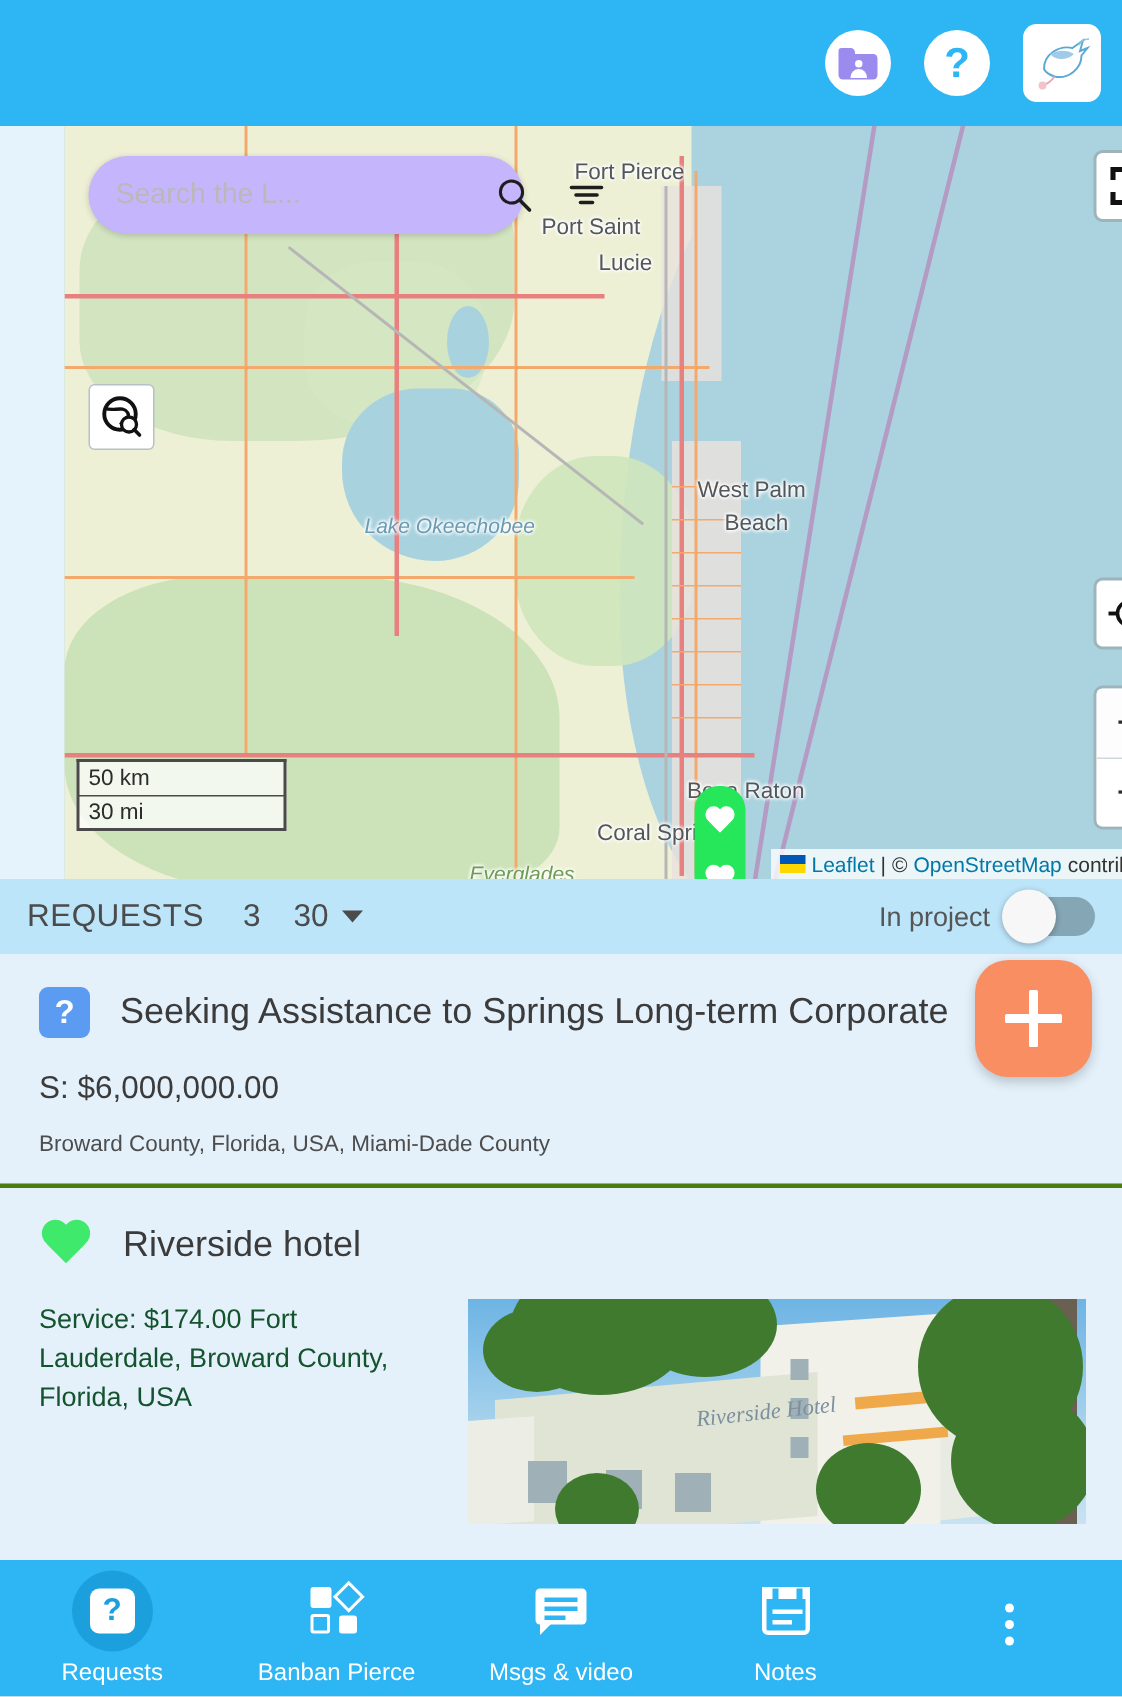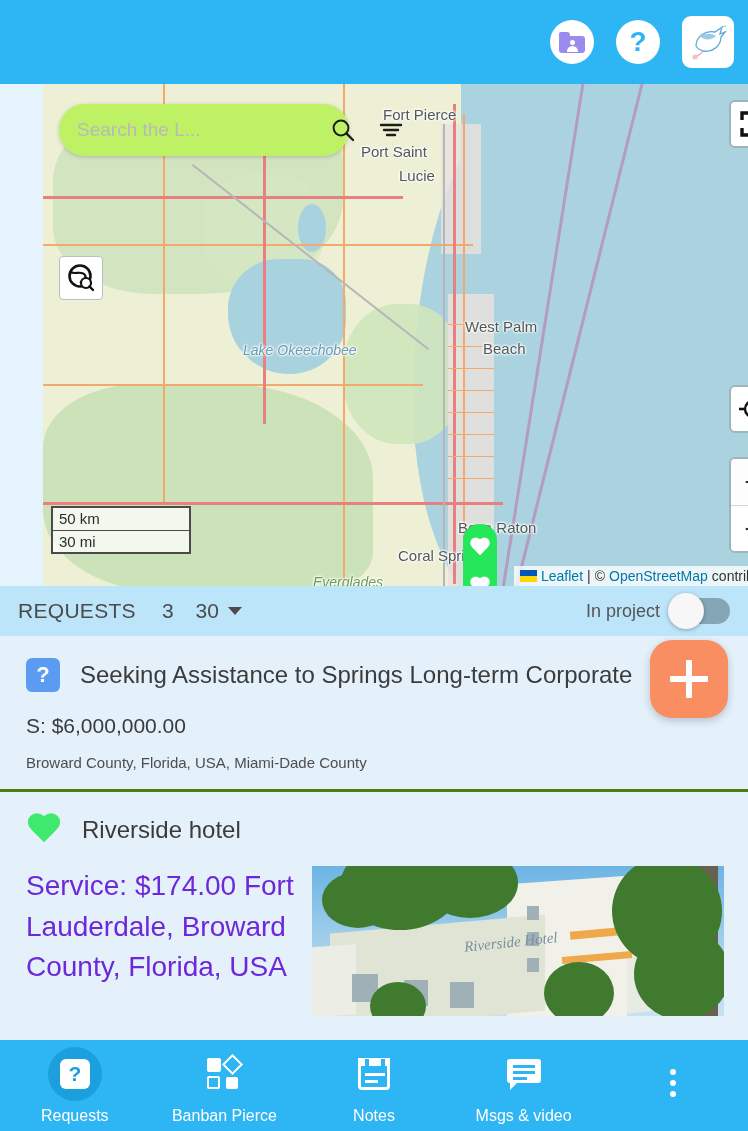--- a/index.html
+++ b/index.html
@@ -102,21 +102,21 @@
     position: absolute; color: #52575c; font-size: 15px;
     text-shadow: 0 0 3px #fff, 0 0 3px #fff, 0 0 3px #fff, 0 0 2px #fff;
     white-space: nowrap; pointer-events: none;
   }
   .maplbl.italic { font-style: italic; color: #6d9c55; font-size: 14px; }
   .maplbl.water { font-style: italic; color: #6a9bb5; font-size: 14px; }
 
   
   .search-box {
     position: absolute; left: 16px; top: 20px; width: 290px; height: 52px;
-    background: #bef264; border-radius: 26px;
+    background: #c4b5fd; border-radius: 26px;
     display: flex; align-items: center; padding: 0 18px; gap: 8px;
     box-shadow: 0 1px 4px rgba(0,0,0,.18); z-index: 20;
   }
   .search-input {
     flex: 1; border: none; outline: none; font-size: 19px; color: #3d3d3d;
     font-family: "Liberation Sans", sans-serif; background: transparent;
   }
   .search-input::placeholder { color: #b9b9b9; }
   .icon-btn-flat { cursor: pointer; display: flex; align-items: center; justify-content: center; }
 
@@ -228,21 +228,21 @@
   }
   .heart-green::before { left: 18px; transform: rotate(-45deg); transform-origin: 0 100%; }
   .heart-green::after  { left: 0;    transform: rotate(45deg);  transform-origin: 100% 100%; }
   .card-title {
     font-size: 24px; color: #3b3b3b; white-space: nowrap; overflow: hidden;
   }
   .card-price { font-size: 21px; color: #3b3b3b; margin-top: 22px; }
   .card-loc { font-size: 15px; color: #4d4d4d; margin-top: 16px; }
   .card-body2 { display: flex; gap: 18px; margin-top: 20px; }
   .card-body2 .txt {
-    font-size: 28px; color: #6d28d9; line-height: 1.45; width: 268px; flex: 0 0 auto;
+    font-size: 18px; color: #14532d; line-height: 1.45; width: 268px; flex: 0 0 auto;
   }
   .thumb {
     width: 412px; height: 150px; overflow: hidden; flex: 0 0 auto; position: relative;
     background: #8fc2e2;
   }
   .sky { position: absolute; inset: 0; background: linear-gradient(180deg,#6db4e4 0%,#a6d2ec 55%,#c8e2f2 100%); }
   .bldg-main {
     position: absolute; left: 18px; bottom: -4px; width: 215px; height: 96px;
     background: #dfe4d4; transform: skewY(-5deg);
   }
@@ -572,46 +572,46 @@
             <i class="dia"></i>
             <i class="s2"></i>
             <i class="s3"></i>
         </span>
       </span>
       <span class="nav-label">Banban Pierce</span>
     </div>
 
     <div class="nav-item">
       <span class="ic-wrap">
+        <span class="msg-ic">
+          <i class="bubble"></i>
+            <i class="tail"></i>
+          <i class="ln" style="top:6px;width:22px;"></i>
+          <i class="ln" style="top:12px;width:22px;"></i>
+          <i class="ln" style="top:18px;width:14px;"></i>
+        </span>
+      </span>
+      <span class="nav-label">Msgs &amp; video</span>
+    </div>
+
+    <div class="nav-item">
+      <span class="ic-wrap">
         <span class="note-ic">
           <i class="bar"></i>
           <i class="pin" style="left:4px;"></i>
           <i class="pin" style="left:20px;"></i>
           <i class="tl" style="top:12px;width:20px;"></i>
           <i class="tl" style="top:19px;width:13px;"></i>
         </span>
       </span>
       <span class="nav-label">Notes</span>
     </div>
 
     <div class="nav-item">
       <span class="ic-wrap">
-        <span class="msg-ic">
-          <i class="bubble"></i>
-            <i class="tail"></i>
-          <i class="ln" style="top:6px;width:22px;"></i>
-          <i class="ln" style="top:12px;width:22px;"></i>
-          <i class="ln" style="top:18px;width:14px;"></i>
-        </span>
-      </span>
-      <span class="nav-label">Msgs &amp; video</span>
-    </div>
-
-    <div class="nav-item">
-      <span class="ic-wrap">
         <span class="dots-ic">
           <i></i>
             <i></i>
             <i></i>
         </span>
       </span>
       <span class="nav-label"></span>
     </div>
 
   </div>

